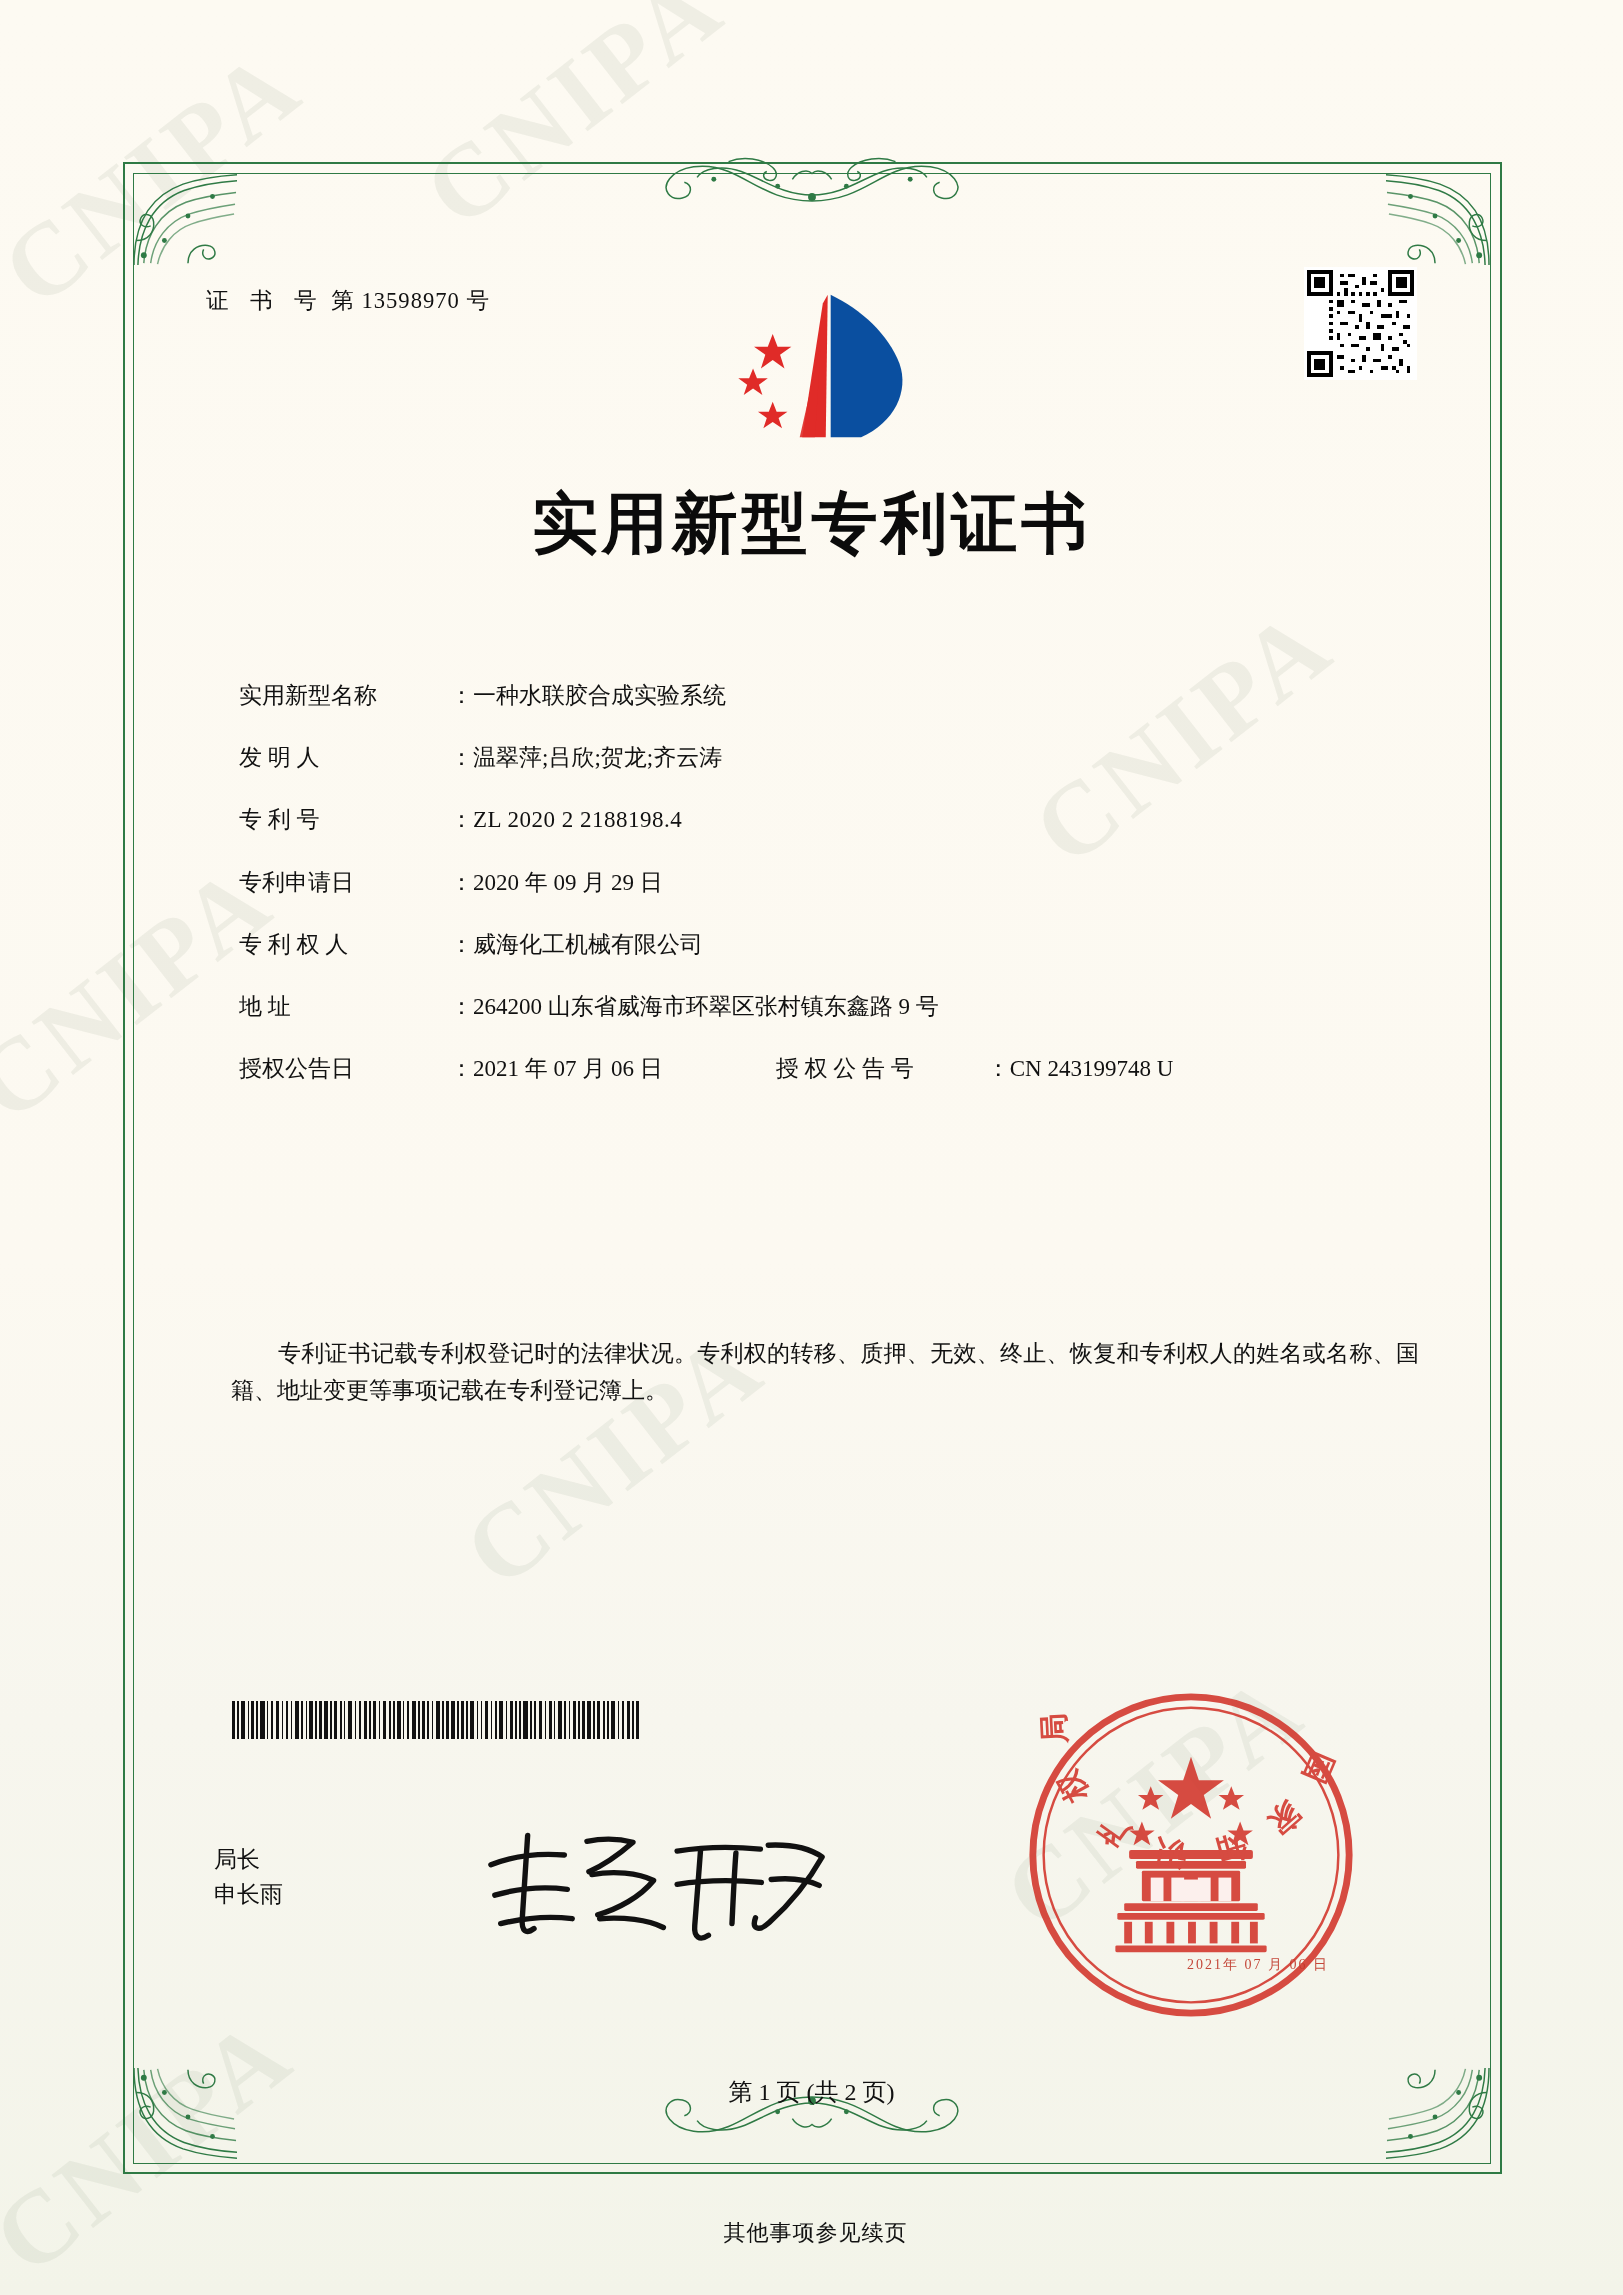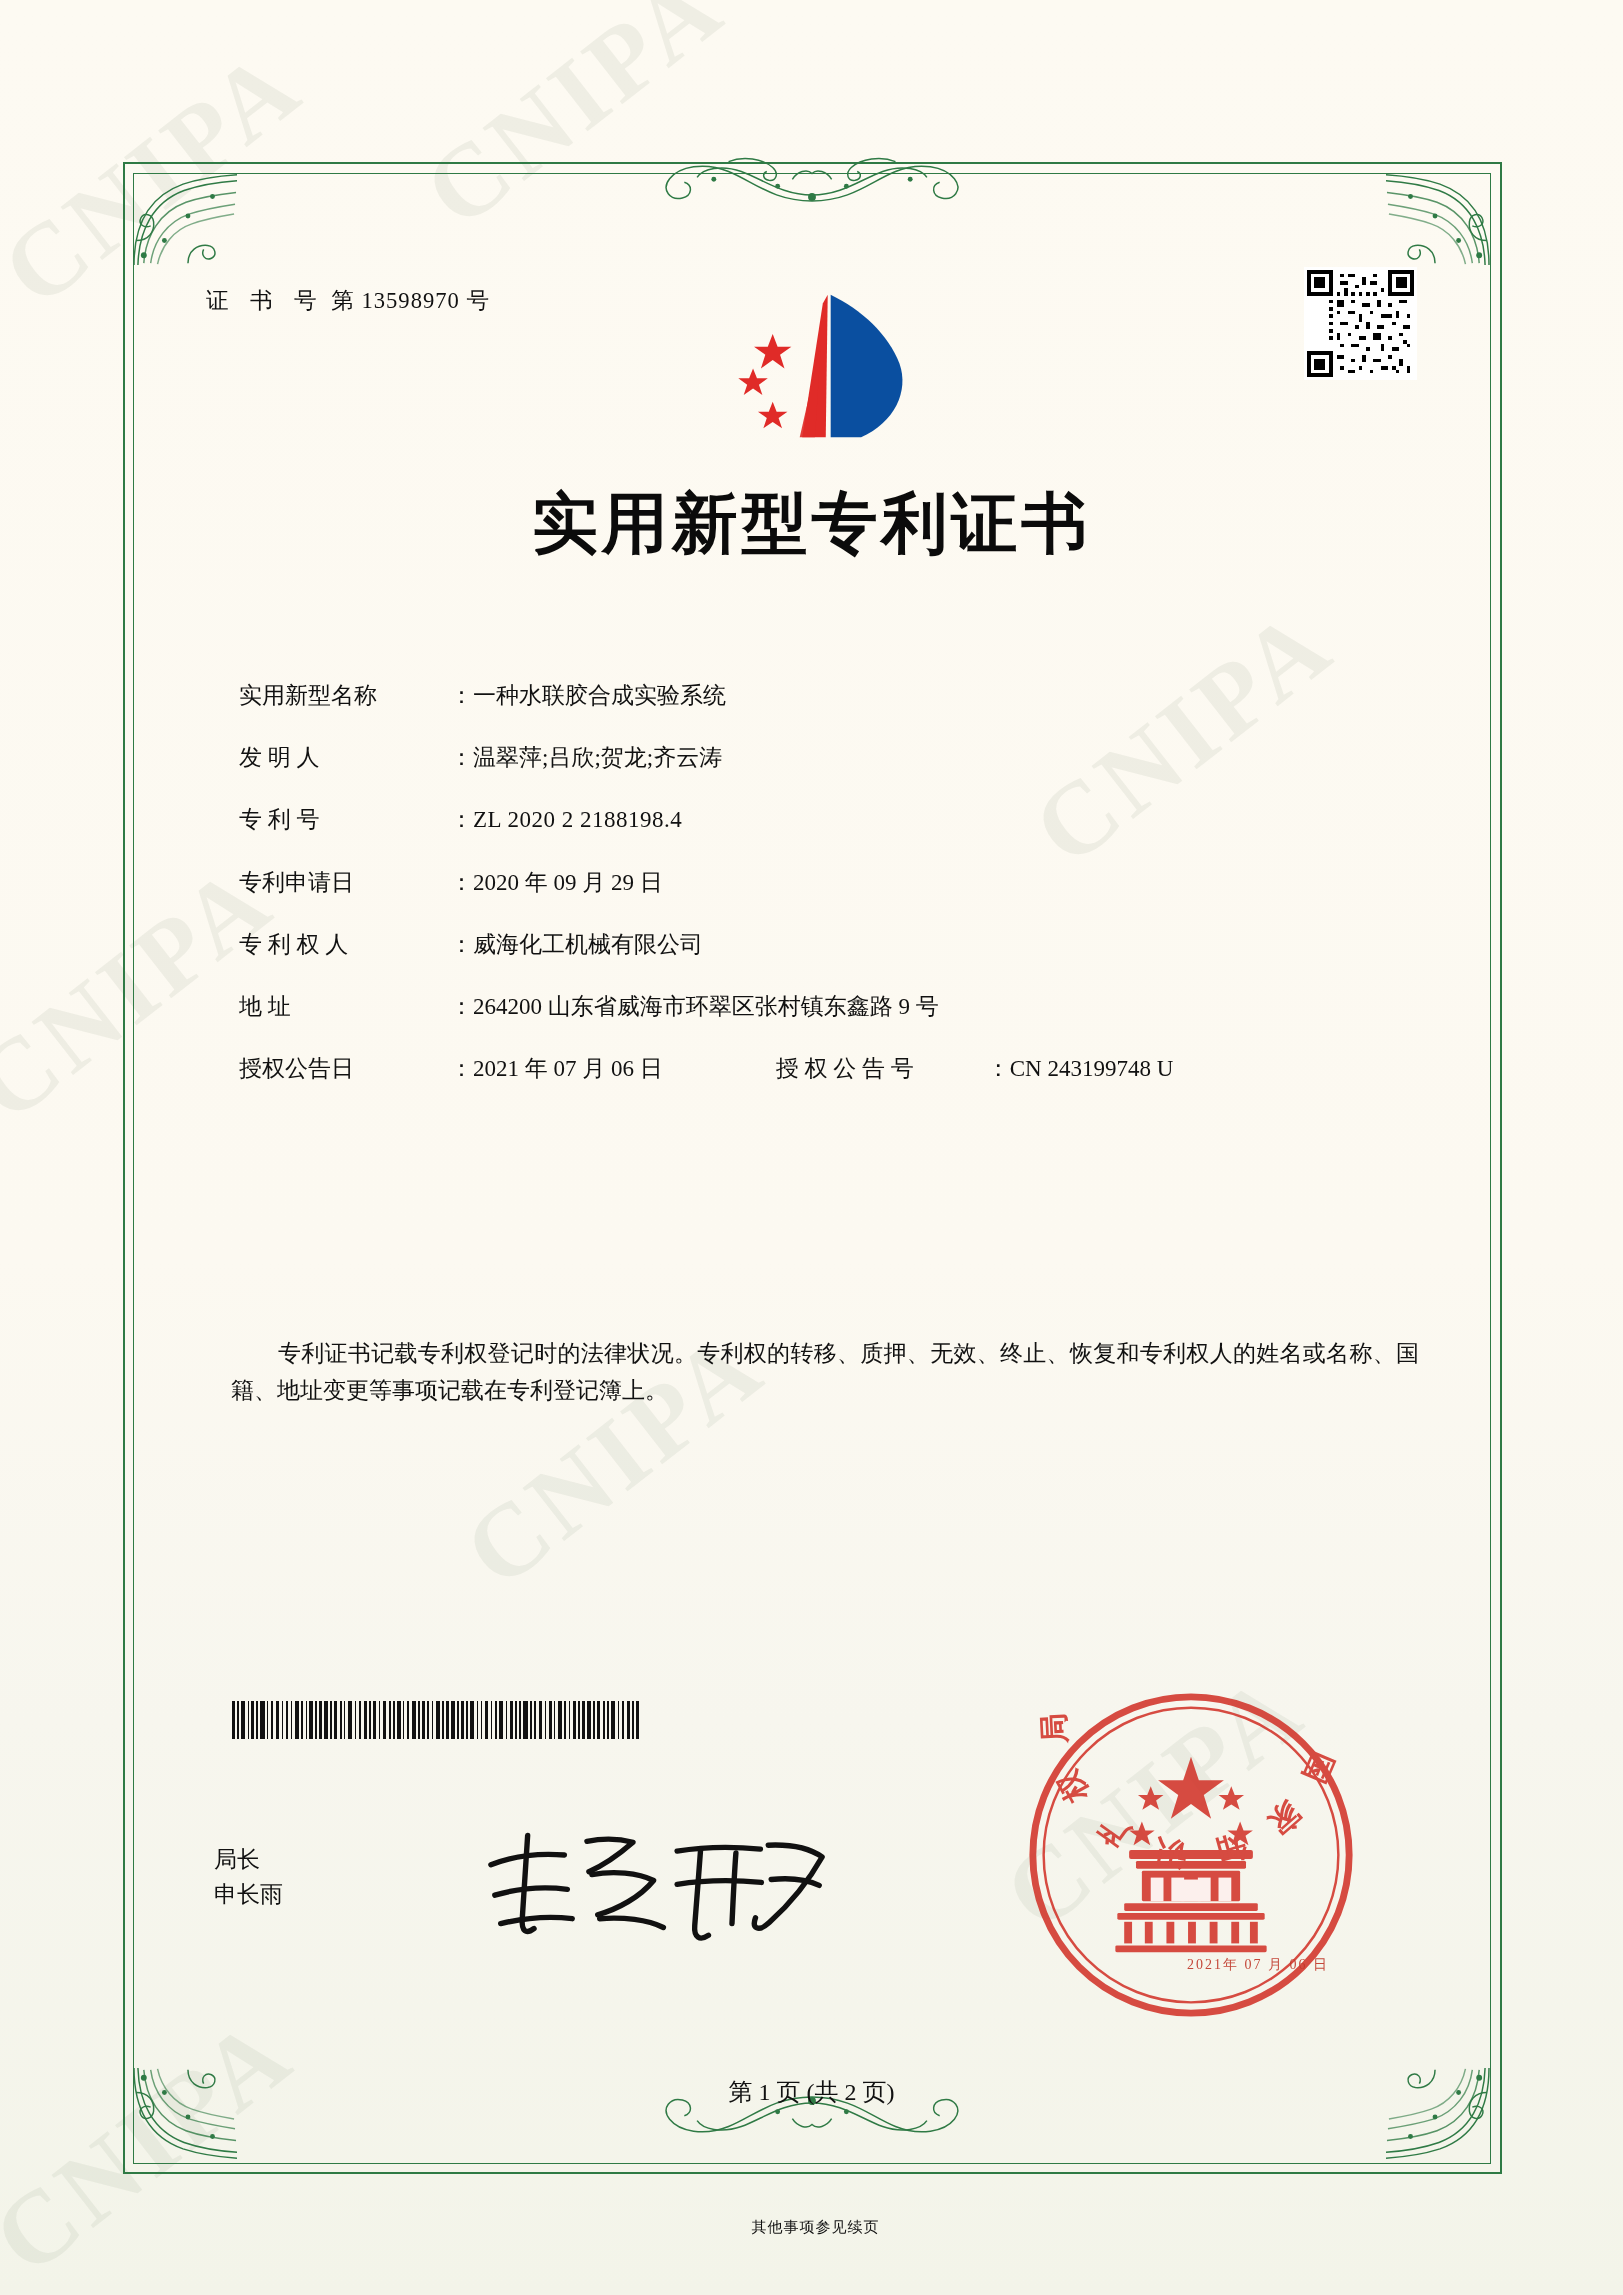--- a/index.html
+++ b/index.html
@@ -243,21 +243,21 @@
     font-size: 24px;
     color: #111;
   }
 
   .footer-note {
     position: absolute;
     left: 8px;
     right: 0;
     top: 2218px;
     text-align: center;
-    font-size: 15px;
+    font-size: 22px;
     letter-spacing: 1px;
     color: #111;
   }
 </style>
 </head>
 <body>
 
 <div class="page-bg"></div>
 
 <div class="watermark" style="left:-19.6px; top:118px; font-size:103px;">CNIPA</div>

